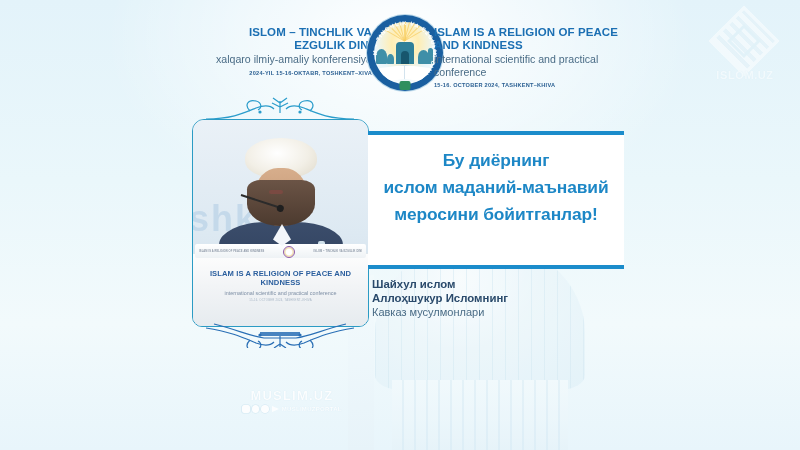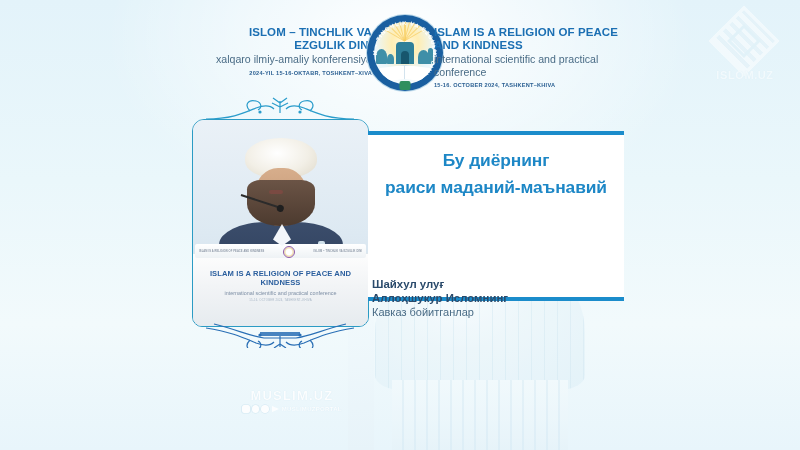--- a/index.html
+++ b/index.html
@@ -136,21 +136,21 @@
   .pod-t1{color:#2b5f9e;font-weight:bold;font-size:7.6px;line-height:8.8px;letter-spacing:.1px;}
   .pod-t2{color:#7d8fa5;font-size:5.4px;line-height:6.4px;margin-top:2px;}
   .pod-t3{color:#a8b6c6;font-size:2.8px;margin-top:2px;letter-spacing:.2px;}
 
   
   .orn{position:absolute;left:204px;width:152px;height:26px;}
   .orn-top{top:95px;}
   .orn-bot{top:322px;}
 
   
-  .quote-box{position:absolute;left:368px;top:131px;width:256px;height:170px;background:#ffffff;
+  .quote-box{position:absolute;left:368px;top:131px;width:256px;height:138px;background:#ffffff;
     border-top:4px solid #1b8ccb;border-bottom:4px solid #1b8ccb;box-sizing:border-box;}
   .quote-text{position:absolute;left:6px;top:12px;width:244px;text-align:center;
     color:#1d87c6;font-weight:bold;font-size:17.4px;line-height:27px;letter-spacing:-.1px;}
 
   
   .attrib{position:absolute;left:372px;top:278px;width:250px;}
   .at-name{color:#2a4a6b;font-weight:bold;font-size:11.4px;line-height:13.6px;}
   .at-role{color:#4a6c86;font-size:11px;line-height:13.6px;margin-top:1px;}
 
   
@@ -241,20 +241,21 @@
       <path d="M46,16 C40,10 44,4 52,6 C58,7.5 58,13 54,15"></path>
       <path d="M106,16 C112,10 108,4 100,6 C94,7.5 94,13 98,15"></path>
       <path d="M76,18 L76,6 M76,8 L69,3 M76,8 L83,3 M76,12 L68,8 M76,12 L84,8"></path>
     </g>
     <circle cx="56" cy="17" r="1.6" fill="#2a9ccb"></circle>
     <circle cx="96" cy="17" r="1.6" fill="#2a9ccb"></circle>
   </svg>
 
   <div class="photo-card">
     <div class="ph-bg"></div>
+    <div class="ph-wordmark">shk</div>
 
     <div class="ph-person">
       <div class="body"></div>
       <div class="turban"></div>
       <div class="face">
         <div class="brow l"></div>
           <div class="brow r"></div>
         <div class="eye l"></div>
           <div class="eye r"></div>
         <div class="nose"></div>
@@ -292,28 +293,29 @@
       <path d="M76,14 L76,25 M76,22 L70,26 M76,22 L82,26"></path>
     </g>
     <circle cx="56" cy="13" r="1.6" fill="#2a6fb5"></circle>
     <circle cx="96" cy="13" r="1.6" fill="#2a6fb5"></circle>
     <path d="M56,12 L96,12" stroke="#2a6fb5" stroke-width="4" fill="none" opacity=".85"></path>
   </svg>
 
   <div class="quote-box">
     <div class="quote-text">
       <div>Бу диёрнинг</div>
-      <div>раиси маданий-маънавий</div>
+      <div>ислом маданий-маънавий</div>
+      <div>меросини бойитганлар!</div>
     </div>
   </div>
 
   <div class="attrib">
-    <div class="at-name">Шайхул улуғ</div>
+    <div class="at-name">Шайхул ислом</div>
     <div class="at-name">Аллоҳшукур Исломнинг</div>
-    <div class="at-role">Кавказ бойитганлар</div>
+    <div class="at-role">Кавказ мусулмонлари</div>
   </div>
 
   <div class="muslim">
     <div class="mu-title">MUSLIM.UZ</div>
     <div class="mu-row">
       <div class="mu-ic sq"></div>
       <div class="mu-ic"></div>
       <div class="mu-ic"></div>
       <div class="mu-tg"></div>
       <div class="mu-handle">MUSLIMUZPORTAL</div>

